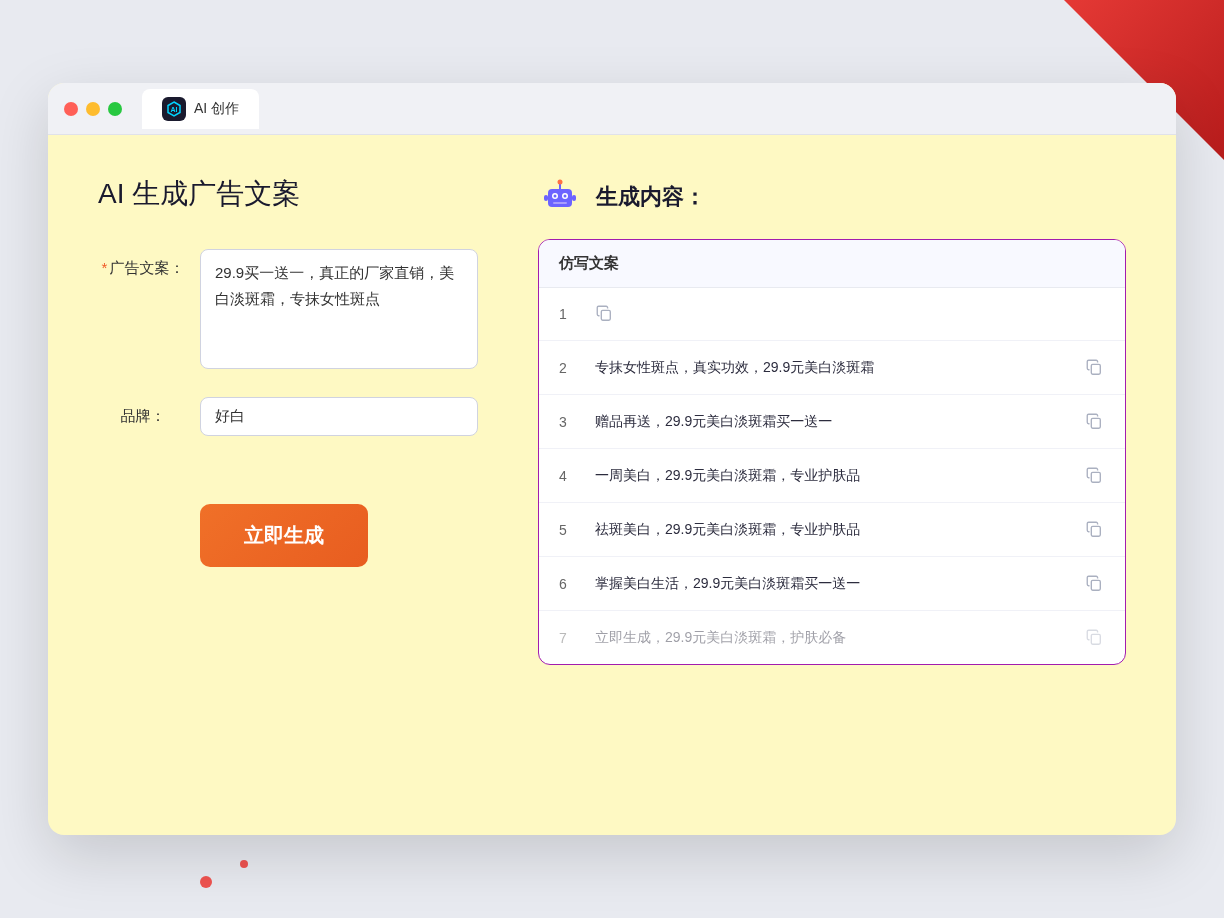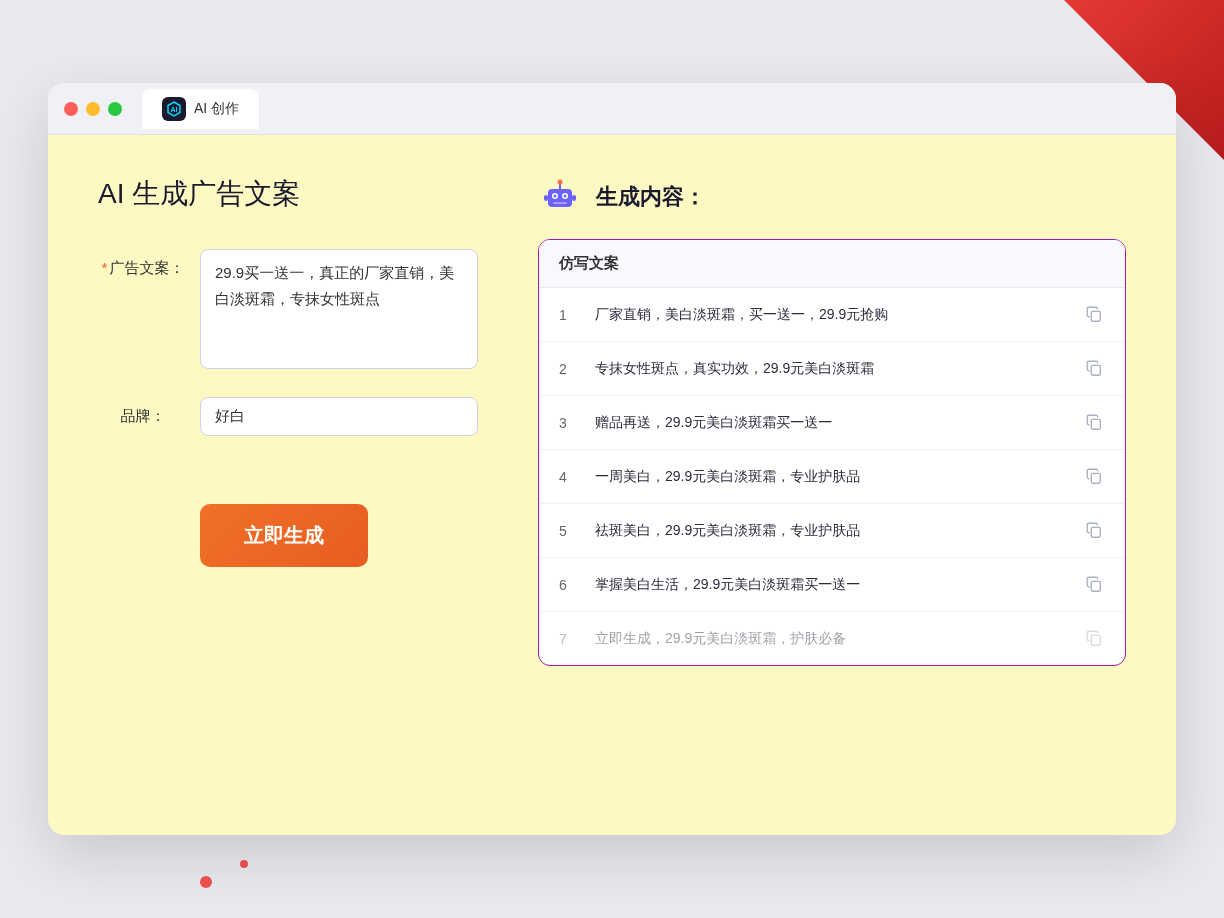--- a/index.html
+++ b/index.html
@@ -344,21 +344,20 @@
         </div>
         <h2 class="right-title">生成内容：</h2>
       </div>
 
       <div class="results-container">
         <div class="results-header">仿写文案</div>
 
         <div id="results-list">
             <div class="result-row">
               <span class="result-num">1</span>
-              <span class="result-text">厂家直销，美白淡斑霜，买一送一，29.9元抢购</span>
               <span class="copy-icon"><svg viewBox="0 0 20 20" fill="currentColor" width="18" height="18">
       <rect x="7" y="7" width="10" height="11" rx="1.5" stroke="currentColor" stroke-width="1.5" fill="none"></rect>
       <path d="M5 13H4a1.5 1.5 0 01-1.5-1.5V4A1.5 1.5 0 014 2.5h8.5A1.5 1.5 0 0114 4v1" stroke="currentColor" stroke-width="1.5" fill="none"></path>
     </svg></span>
             </div>
             <div class="result-row">
               <span class="result-num">2</span>
               <span class="result-text">专抹女性斑点，真实功效，29.9元美白淡斑霜</span>
               <span class="copy-icon"><svg viewBox="0 0 20 20" fill="currentColor" width="18" height="18">
       <rect x="7" y="7" width="10" height="11" rx="1.5" stroke="currentColor" stroke-width="1.5" fill="none"></rect>

